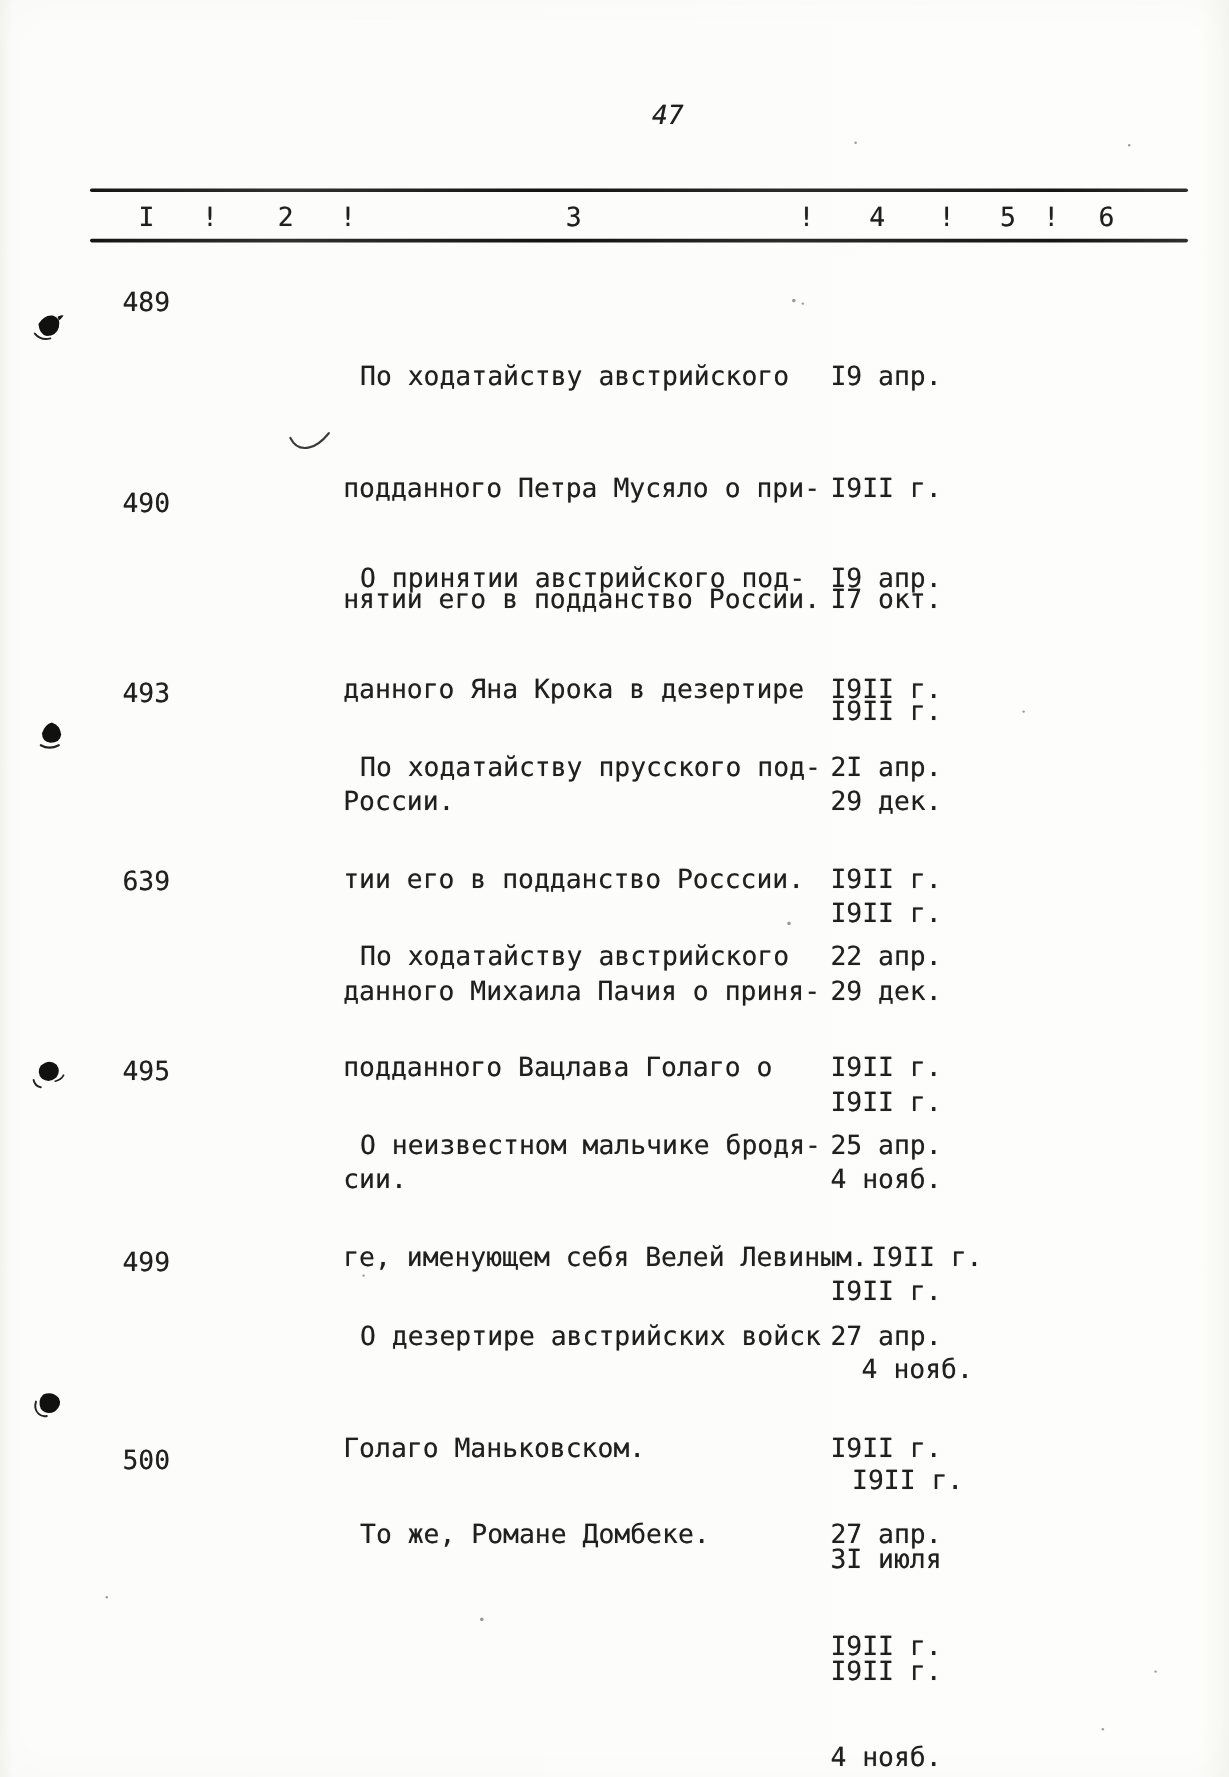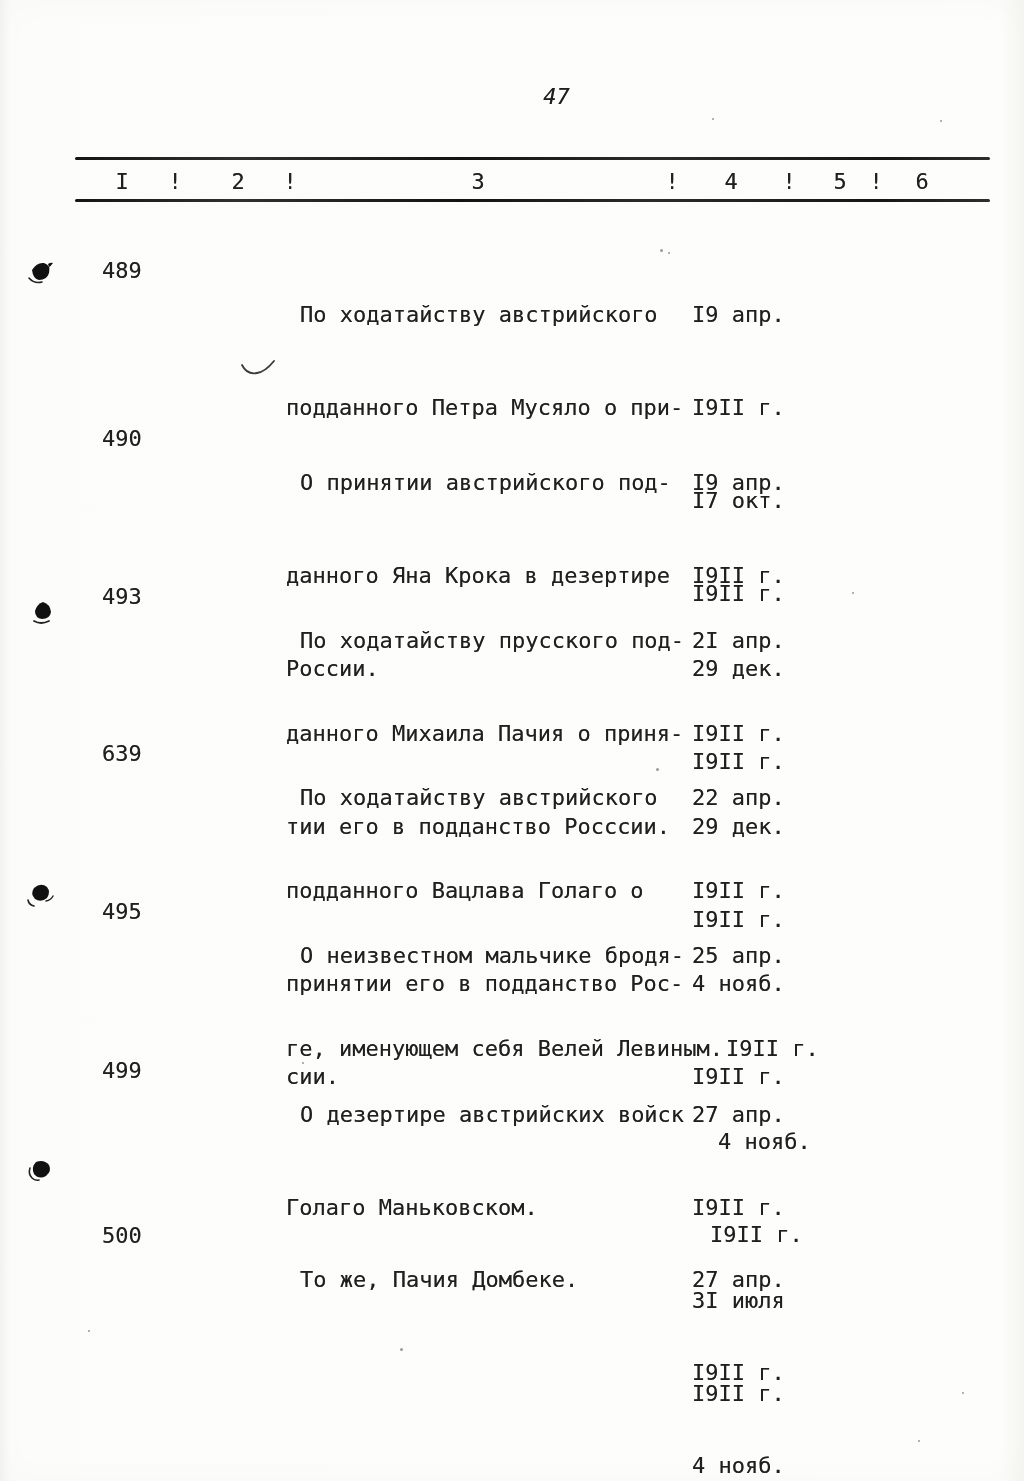--- a/index.html
+++ b/index.html
@@ -33,21 +33,21 @@
     background:linear-gradient(90deg,#151515,#303030 18%,#131313 42%,#2b2b2b 63%,#161616 88%,#2e2e2e);
     border-radius:2px;
   }
   .rule-top{top:157px;}
   .rule-bottom{top:199px;}
   .hrow{position:absolute;top:166px;left:0;width:100%;height:31px;}
   .hcell{
     position:absolute;top:0;transform:translateX(-50%);
   }
   .entry{position:absolute;left:0;width:1024px;}
-  .entry .num{position:absolute;left:102px;top:0;margin-top:18px;}
+  .entry .num{position:absolute;left:102px;top:0;}
   .entry .desc{position:absolute;left:286px;top:0;}
   .entry .dates{position:absolute;left:692px;top:0;}
   .line{white-space:pre;}
   .indent{padding-left:14px;}
   .nudge34{margin-left:34px;}
   .nudge26{margin-left:26px;}
   .nudge18{margin-left:18px;}
   
   .blot{position:absolute;width:34px;height:34px;}
   .blot svg{display:block;}
@@ -80,20 +80,21 @@
     <span class="hcell" style="left:840px">5</span>
     <span class="hcell" style="left:876px">!</span>
     <span class="hcell" style="left:922px">6</span>
   </div>
 
   <div class="entry tw" style="top:237px">
     <span class="num">489</span>
     <div class="desc">
       <div class="line indent">По ходатайству австрийского</div>
       <div class="line">подданного Петра Мусяло о при-</div>
+      <div class="line">нятии его в подданство России.</div>
     </div>
     <div class="dates">
       <div class="line">I9 апр.</div>
       <div class="line">I9II г.</div>
       <div class="line">I7 окт.</div>
       <div class="line">I9II г.</div>
     </div>
   </div>
 
   <div class="check">
@@ -114,37 +115,36 @@
       <div class="line">I9II г.</div>
       <div class="line">29 дек.</div>
       <div class="line">I9II г.</div>
     </div>
   </div>
 
   <div class="entry tw" style="top:563px">
     <span class="num">493</span>
     <div class="desc">
       <div class="line indent">По ходатайству прусского под-</div>
+      <div class="line">тии его в подданство Росссии.</div>
       <div class="line">данного Михаила Пачия о приня-</div>
-      <div class="line">тии его в подданство Росссии.</div>
     </div>
     <div class="dates">
       <div class="line">2I апр.</div>
       <div class="line">I9II г.</div>
       <div class="line">29 дек.</div>
       <div class="line">I9II г.</div>
     </div>
   </div>
 
   <div class="entry tw" style="top:720px">
     <span class="num">639</span>
     <div class="desc">
       <div class="line indent">По ходатайству австрийского</div>
       <div class="line">подданного Вацлава Голаго о</div>
-      <div class="line">принятии его в подданство Рос-</div>
       <div class="line">сии.</div>
     </div>
     <div class="dates">
       <div class="line">22 апр.</div>
       <div class="line">I9II г.</div>
       <div class="line">4 нояб.</div>
       <div class="line">I9II г.</div>
     </div>
   </div>
 
@@ -172,21 +172,21 @@
       <div class="line">27 апр.</div>
       <div class="line">I9II г.</div>
       <div class="line">3I июля</div>
       <div class="line">I9II г.</div>
     </div>
   </div>
 
   <div class="entry tw" style="top:1202px">
     <span class="num">500</span>
     <div class="desc">
-      <div class="line indent">То же, Пачия Домбеке.</div>
+      <div class="line indent">То же, Романе Домбеке.</div>
     </div>
     <div class="dates">
       <div class="line">27 апр.</div>
       <div class="line">I9II г.</div>
       <div class="line">4 нояб.</div>
       
     </div>
   </div>
 
   <div class="blot" style="left:24px;top:258px">

